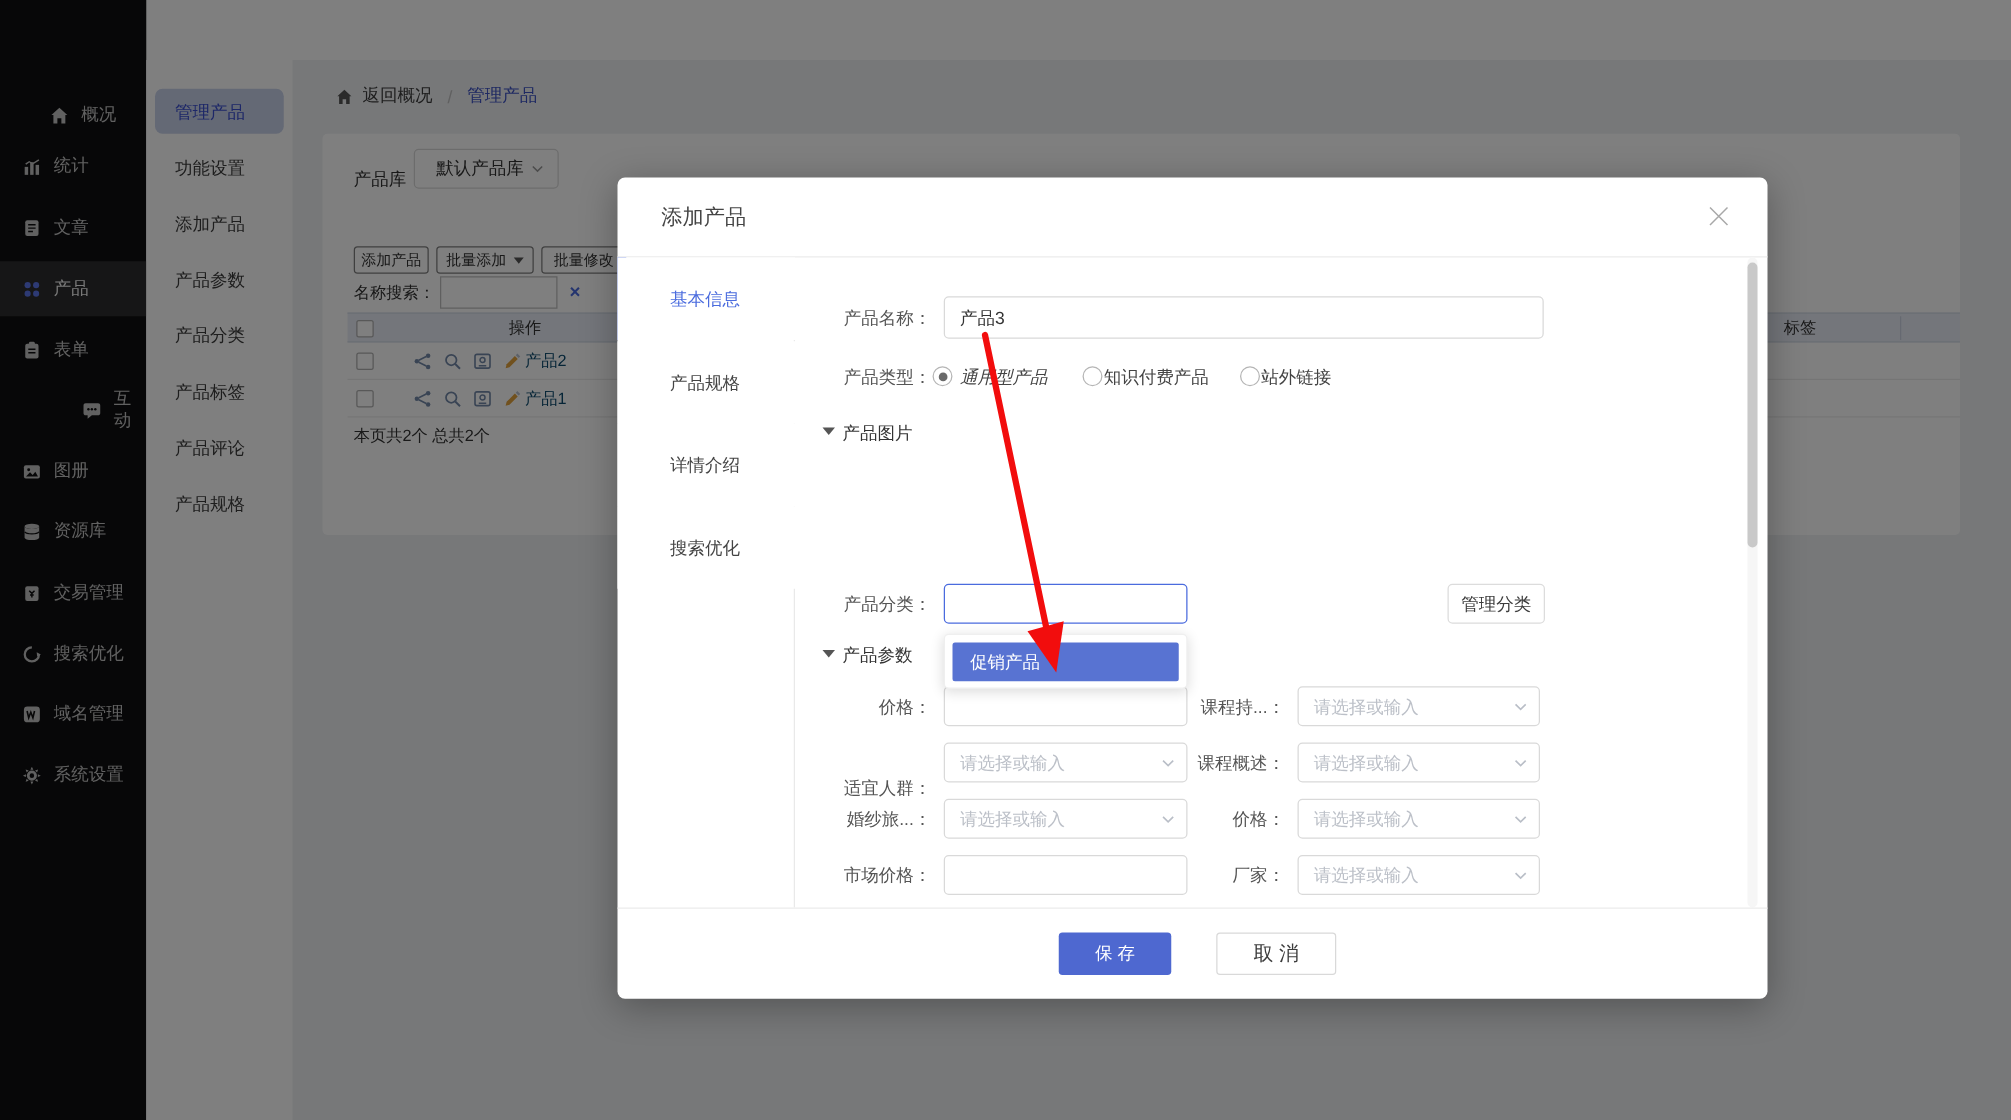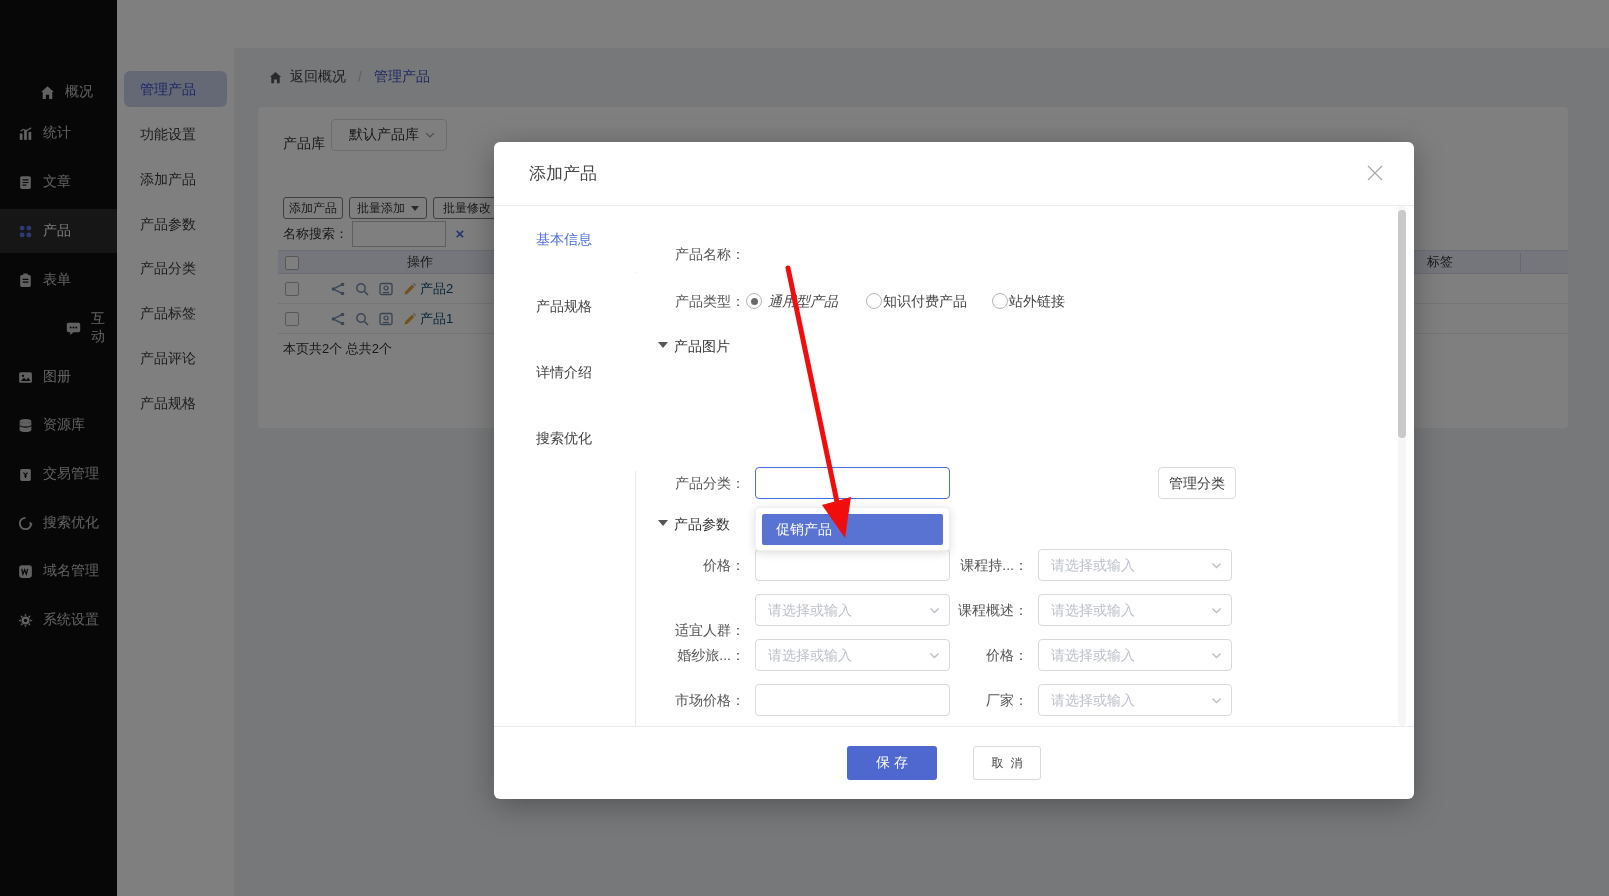--- a/index.html
+++ b/index.html
@@ -92,21 +92,21 @@
   .cat-input { position:absolute; left:119px; top:261px; width:195px; height:32px; border:1px solid var(--accent); border-radius:4px; background:#fff; }
   .manage-btn { position:absolute; left:522px; top:261px; width:78px; height:32px; border:1px solid #dcdcdc; border-radius:4px; background:#fff; text-align:center; line-height:30px; color:#3c3c3c; cursor:pointer; }
   .dropdown { position:absolute; left:119px; top:301px; width:195px; height:44px; background:#fff; border:1px solid #efefef; border-radius:4px; box-shadow:0 2px 10px rgba(0,0,0,.14); z-index:3; }
   .dd-item { position:absolute; left:6px; top:6px; right:6px; height:31px; line-height:31px; background:var(--option-selected-bg); color:#fff; border-radius:2px; padding-left:14px; cursor:pointer; }
 
   .m-scroll-track { position:absolute; left:904px; top:64px; width:8px; height:520px; background:#f6f6f6; border-radius:4px; }
   .m-scroll-thumb { position:absolute; left:904px; top:68px; width:8px; height:228px; background:#c9c9c9; border-radius:4px; cursor:pointer; }
 
   .m-footer { position:absolute; left:0; top:584px; width:920px; height:73px; border-top:1px solid #ebebeb; }
   .btn-save { position:absolute; left:353px; top:19px; width:90px; height:34px; background:var(--save-button); color:#fff; border:none; border-radius:3px; font-size:14px; cursor:pointer; font-family:inherit; }
-  .btn-cancel { position:absolute; left:479px; top:19px; width:68px; height:34px; background:#fff; color:#3c3c3c; border:1px solid #d9d9d9; border-radius:3px; font-size:12px; cursor:pointer; font-family:Liberation Mono, monospace; }
+  .btn-cancel { position:absolute; left:479px; top:19px; width:96px; height:34px; background:#fff; color:#3c3c3c; border:1px solid #d9d9d9; border-radius:3px; font-size:16px; cursor:pointer; font-family:Liberation Sans, sans-serif; }
 
   .arrow-svg { position:absolute; left:0; top:0; width:1609px; height:896px; z-index:20; pointer-events:none; }
 </style>
 </head>
 <body>
 
 <div class="stage">
 
   <div class="topbar"></div>
 
@@ -375,20 +375,21 @@
     <div class="m-tab-bar"></div>
     <div id="modal-tabs">
         <div class="m-tab active" style="top: 64px;">基本信息</div>
         <div class="m-tab" style="top: 131px;">产品规格</div>
         <div class="m-tab" style="top: 197px;">详情介绍</div>
         <div class="m-tab" style="top: 263px;">搜索优化</div>
       </div>
 
     <div class="m-body">
       <span class="f-label" style="left:0;top:32px">产品名称：</span>
+      <div class="f-input" style="left:119px;top:31px;width:480px">产品3</div>
 
       <span class="f-label" style="left:0;top:79px">产品类型：</span>
       <div id="type-radios">
           <span class="radio sel" style="left: 110px;"></span>
           <span class="radio-lbl" style="left: 132px; font-style: italic;">通用型产品</span>
           <span class="radio" style="left: 230px;"></span>
           <span class="radio-lbl" style="left: 247px;">知识付费产品</span>
           <span class="radio" style="left: 356px;"></span>
           <span class="radio-lbl" style="left: 373px;">站外链接</span>
         </div>

